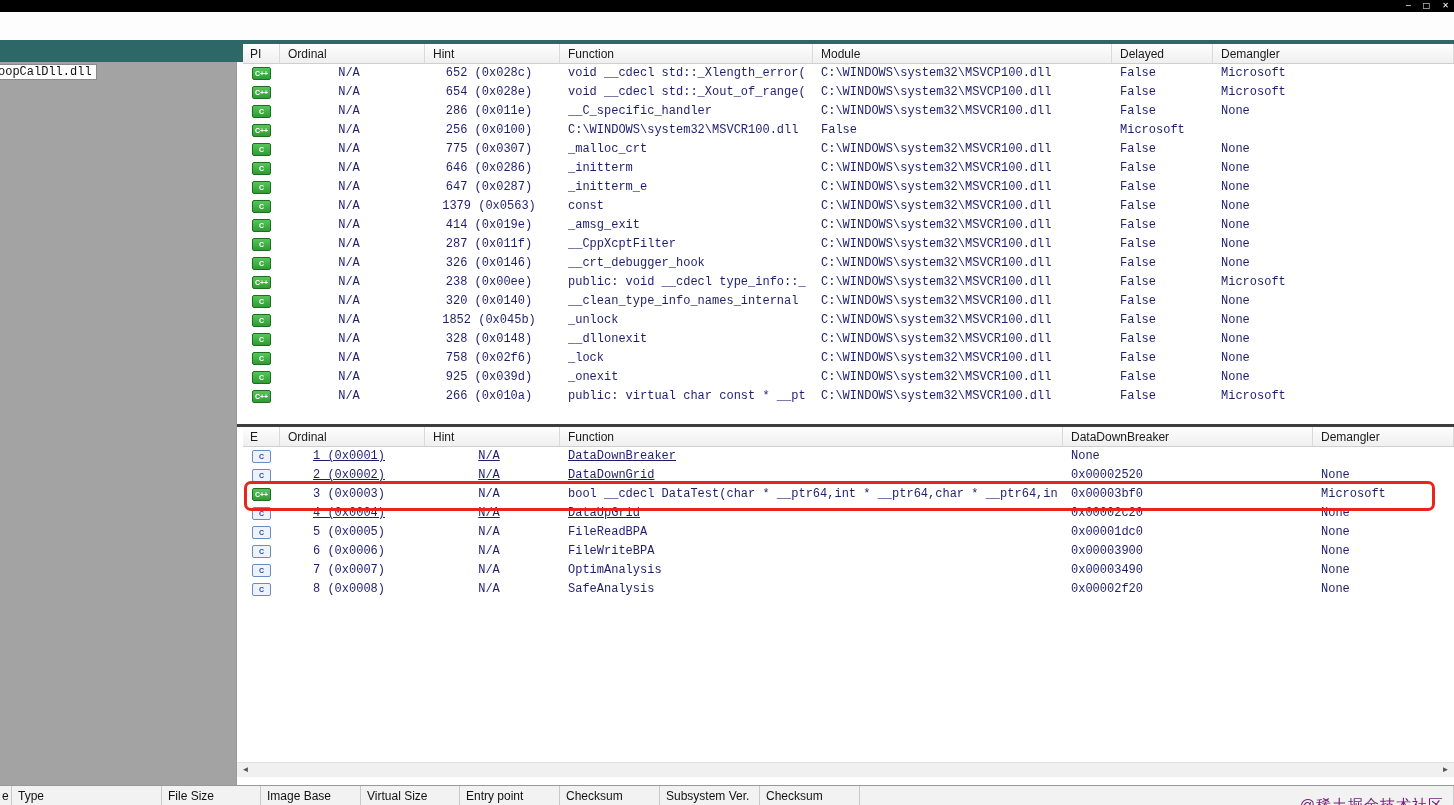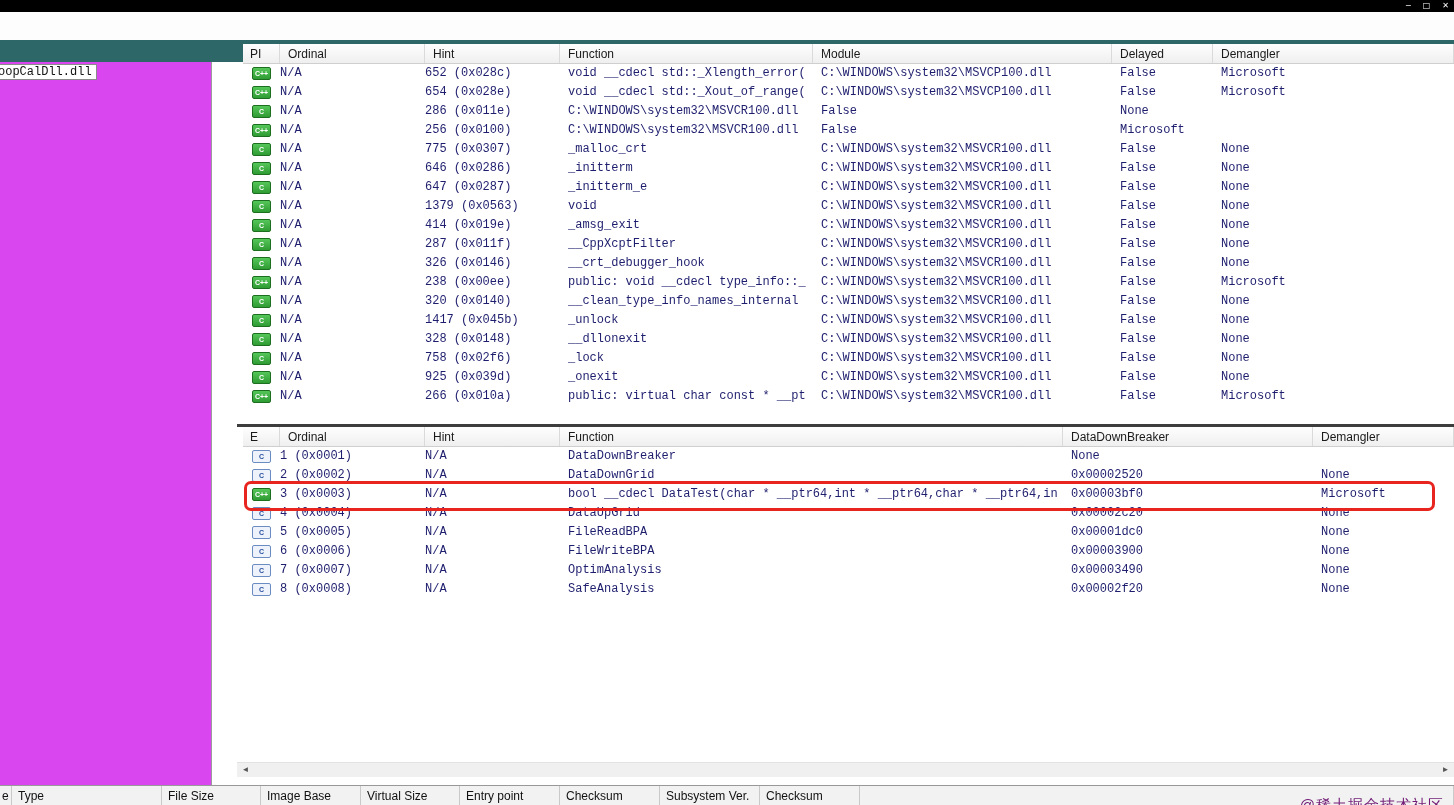--- a/index.html
+++ b/index.html
@@ -8,40 +8,40 @@
 
   
   .titlebar{position:absolute;left:0;top:0;width:1454px;height:12px;background:#000;
             display:flex;justify-content:flex-end;align-items:center;gap:12px;
             padding-right:5px;box-sizing:border-box;z-index:5}
   .winbtn{color:#fff;font-size:8px;line-height:12px;cursor:default;font-family:"DejaVu Sans",sans-serif}
   .menustrip{position:absolute;left:0;top:12px;width:1454px;height:28px;background:#fdfdfd}
   .tealbar{position:absolute;left:0;top:40px;width:1454px;height:22px;background:#2e6767}
 
   
-  .left-panel{position:absolute;left:0;top:62px;width:212px;height:723px;background:#d946ef;
+  .left-panel{position:absolute;left:0;top:62px;width:237px;height:723px;background:#a3a3a3;
               border-right:1px solid #9a9a9a;box-sizing:border-box}
   .tree-item{position:absolute;left:-7px;top:2px;font:12px "Liberation Mono",monospace;color:#111;
              border:1px solid #8a8a8a;padding:0 4px;white-space:nowrap;background:#fff}
 
   
   .pane{position:absolute;background:#fff;font:12px "Liberation Mono",monospace;color:#1e1e6e;overflow:hidden}
   #imports-pane{left:243px;top:44px;width:1211px;height:413px}
   #exports-pane{left:243px;top:427px;width:1211px;height:173px}
   .thead{display:grid;height:20px;background:linear-gradient(#fefefe,#efefef);
          border-bottom:1px solid #cfcfcf;font:12px "Liberation Sans",sans-serif;color:#1a1a1a;box-sizing:border-box}
   #imports-pane .thead,#imports-pane .trow{grid-template-columns:37px 145px 135px 253px 299px 101px 1fr}
   #exports-pane .thead,#exports-pane .trow{grid-template-columns:37px 145px 135px 503px 250px 1fr}
   .hcell{padding:3px 0 0 8px;border-right:1px solid #dadada;overflow:hidden;white-space:nowrap}
   .hcell:first-child{padding-left:7px}
   .trow{display:grid;height:19px;line-height:19px}
   .cell{overflow:hidden;white-space:nowrap;padding-left:8px}
-  .cell.right{text-align:left;padding-right:7px;padding-left:0}
+  .cell.right{text-align:center;padding-right:7px;padding-left:0}
   .cell.iconc{display:flex;align-items:center;padding-left:9px}
-  .trow.underline .u{}
+  .trow.underline .u{text-decoration:underline}
   .fnicon{display:inline-flex;align-items:center;justify-content:center;width:17px;height:11px;
           border-radius:2px;font:bold 7px "Liberation Sans",sans-serif;flex:none}
   .icon-cpp-green,.icon-c-green{background:linear-gradient(#55c659,#2f9c33);border:1px solid #1d6f20;color:#fff}
   .icon-c-blue{background:#eef3fb;border:1px solid #6b8cc2;color:#274f9e}
 
   .divider{position:absolute;left:237px;top:424px;width:1217px;height:3px;background:#3d3d3d}
   .hl-box{position:absolute;left:244px;top:481px;width:1191px;height:30px;border:3px solid #e8241f;
           border-radius:7px;box-sizing:border-box;pointer-events:none;z-index:4}
 
   
@@ -109,20 +109,21 @@
         <div class="cell">C:\WINDOWS\system32\MSVCP100.dll</div>
         <div class="cell">False</div>
         <div class="cell">Microsoft</div>
       </div>
       <div class="trow">
         <div class="cell iconc">
           <span class="fnicon icon-c-green">C</span>
         </div>
         <div class="cell right">N/A</div>
         <div class="cell right">286 (0x011e)</div>
+        <div class="cell">__C_specific_handler</div>
         <div class="cell">C:\WINDOWS\system32\MSVCR100.dll</div>
         <div class="cell">False</div>
         <div class="cell">None</div>
       </div>
       <div class="trow">
         <div class="cell iconc">
           <span class="fnicon icon-cpp-green">C++</span>
         </div>
         <div class="cell right">N/A</div>
         <div class="cell right">256 (0x0100)</div>
@@ -162,21 +163,21 @@
         <div class="cell">C:\WINDOWS\system32\MSVCR100.dll</div>
         <div class="cell">False</div>
         <div class="cell">None</div>
       </div>
       <div class="trow">
         <div class="cell iconc">
           <span class="fnicon icon-c-green">C</span>
         </div>
         <div class="cell right">N/A</div>
         <div class="cell right">1379 (0x0563)</div>
-        <div class="cell">void</div>
+        <div class="cell">const</div>
         <div class="cell">C:\WINDOWS\system32\MSVCR100.dll</div>
         <div class="cell">False</div>
         <div class="cell">None</div>
       </div>
       <div class="trow">
         <div class="cell iconc">
           <span class="fnicon icon-c-green">C</span>
         </div>
         <div class="cell right">N/A</div>
         <div class="cell right">414 (0x019e)</div>
@@ -227,21 +228,21 @@
         <div class="cell">__clean_type_info_names_internal</div>
         <div class="cell">C:\WINDOWS\system32\MSVCR100.dll</div>
         <div class="cell">False</div>
         <div class="cell">None</div>
       </div>
       <div class="trow">
         <div class="cell iconc">
           <span class="fnicon icon-c-green">C</span>
         </div>
         <div class="cell right">N/A</div>
-        <div class="cell right">1417 (0x045b)</div>
+        <div class="cell right">1852 (0x045b)</div>
         <div class="cell">_unlock</div>
         <div class="cell">C:\WINDOWS\system32\MSVCR100.dll</div>
         <div class="cell">False</div>
         <div class="cell">None</div>
       </div>
       <div class="trow">
         <div class="cell iconc">
           <span class="fnicon icon-c-green">C</span>
         </div>
         <div class="cell right">N/A</div>

